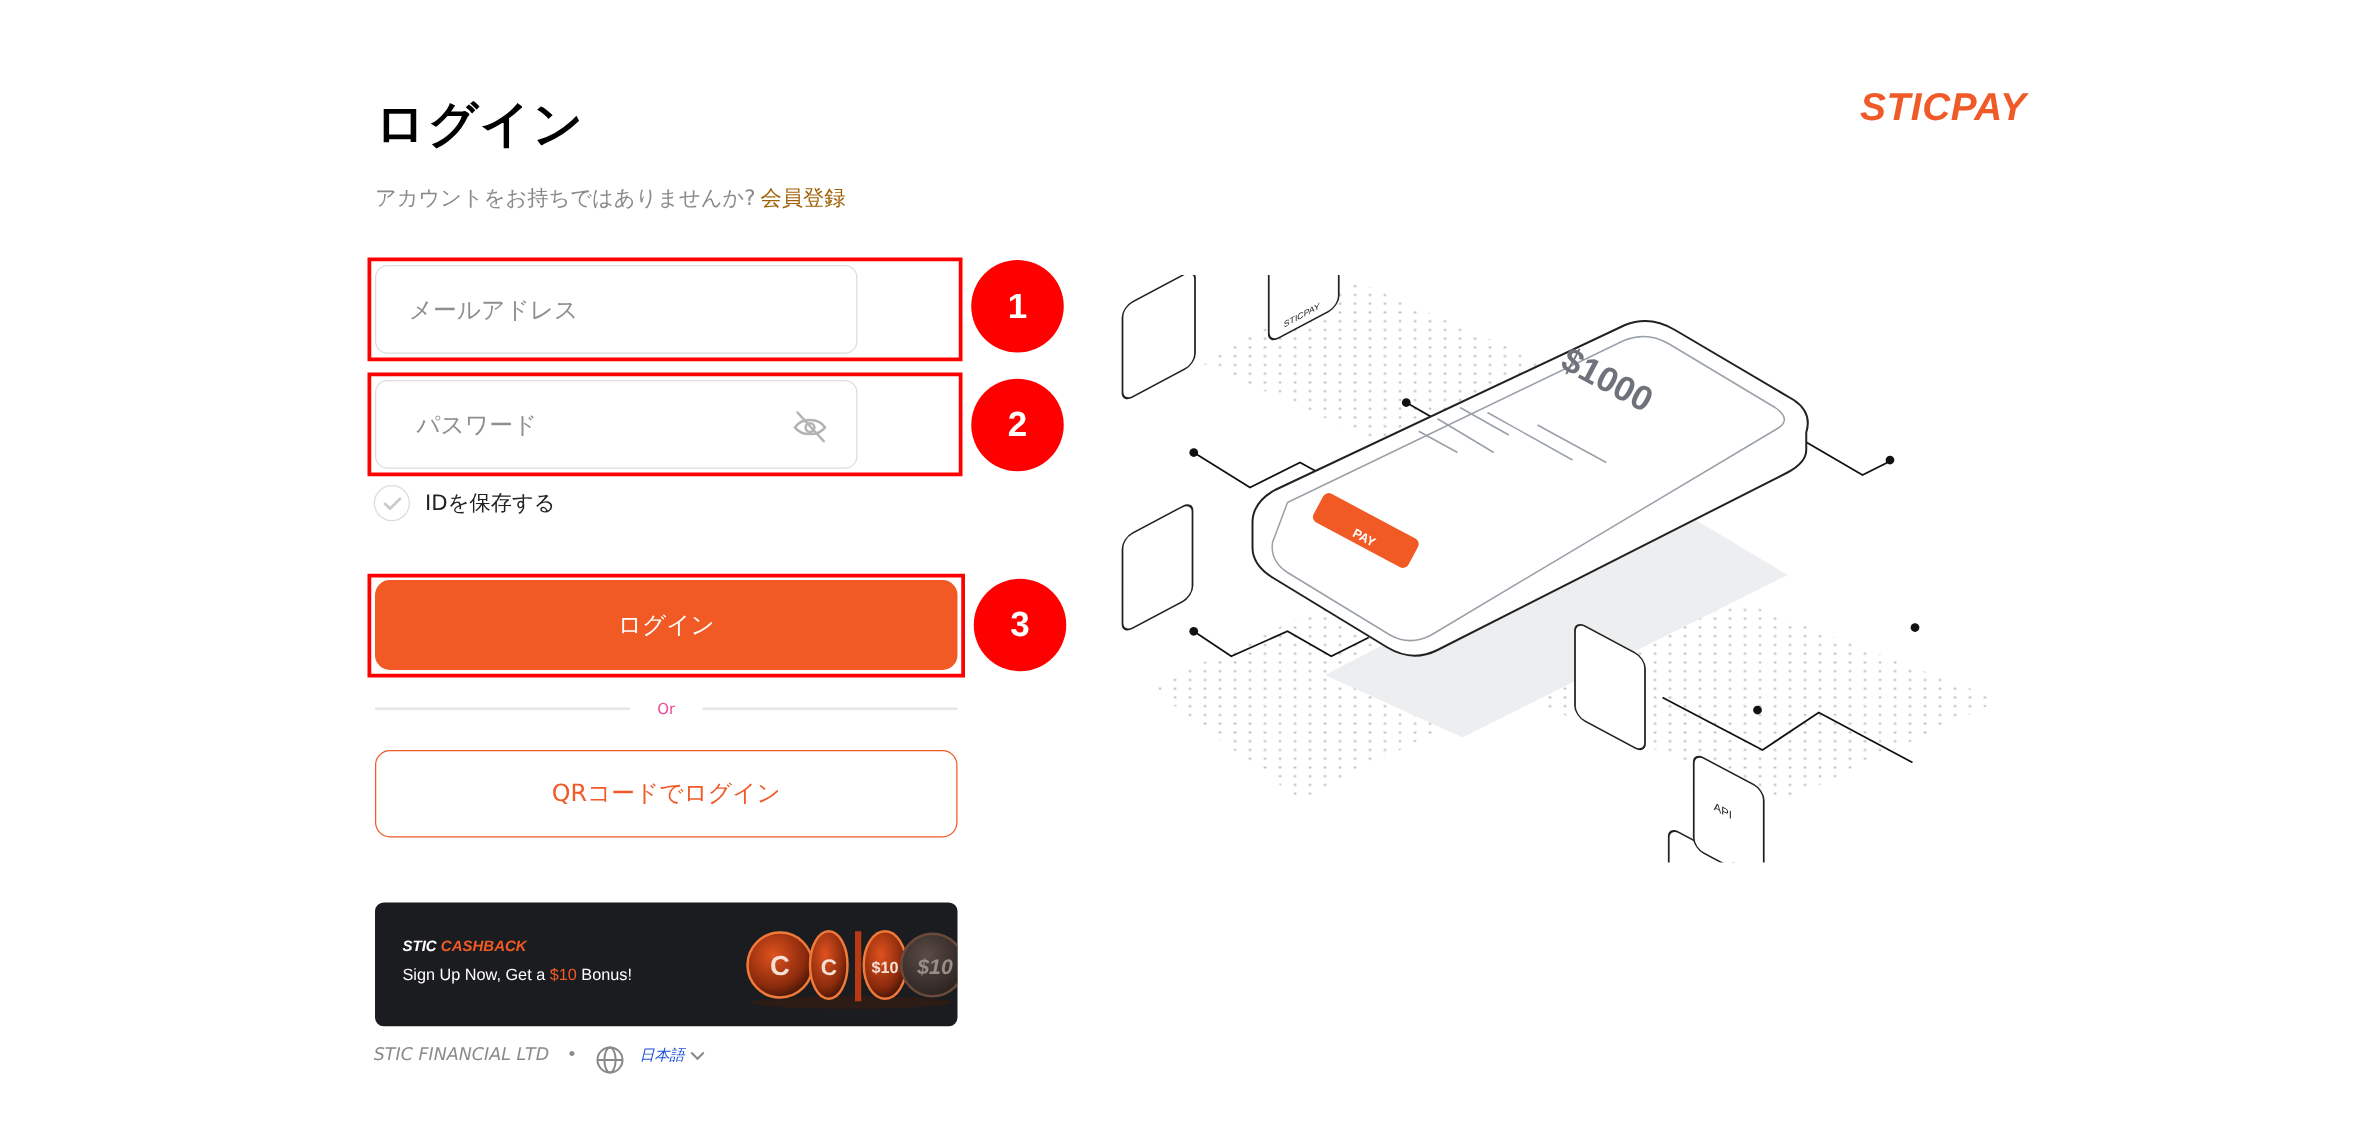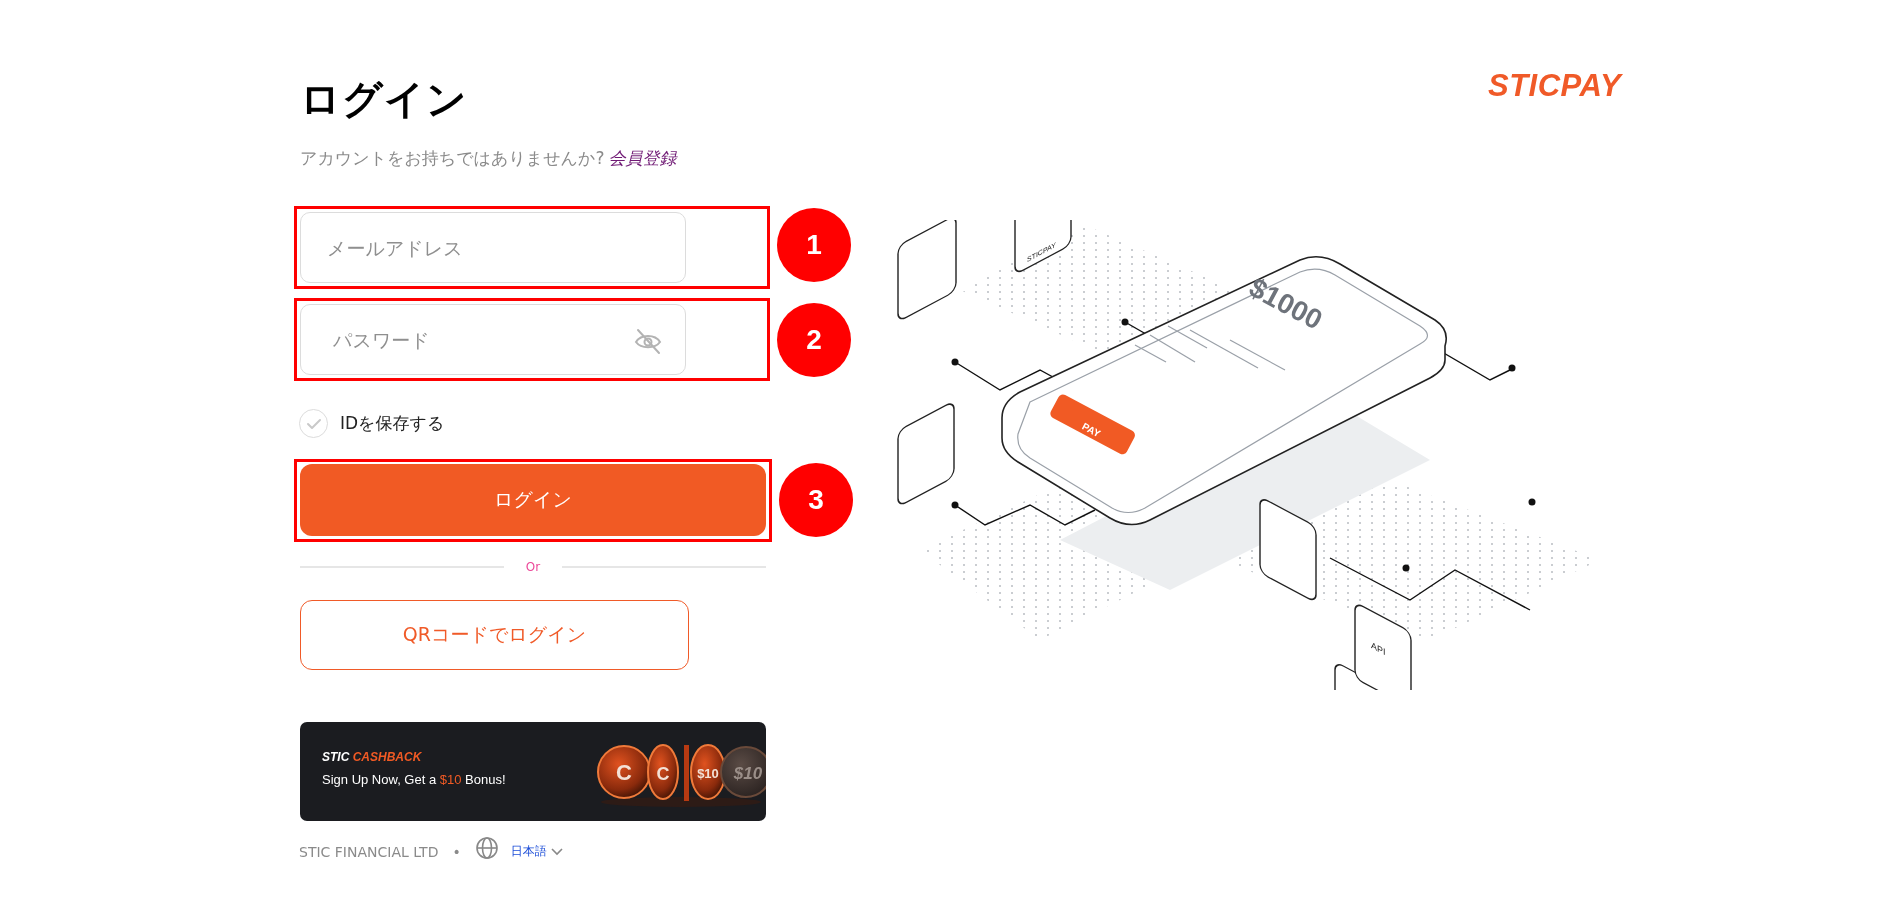--- a/index.html
+++ b/index.html
@@ -1,52 +1,52 @@
 <!DOCTYPE html>
 <html><head>
 <meta charset="utf-8">
 <style>
   * { box-sizing: border-box; margin: 0; padding: 0; }
   html, body { width: 1893px; height: 903px; background: #ffffff; overflow: hidden; }
   body { font-family: "DejaVu Sans", "Liberation Sans", sans-serif; position: relative; color: #111; }
 
   .title { position: absolute; left: 300px; top: 72px; font-size: 40px; font-weight: bold; color: #000; letter-spacing: 1px; }
   .subtitle { position: absolute; left: 300px; top: 147px; font-size: 17px; color: #8a8a8a; }
-  .subtitle a { color: #701a75; text-decoration: none; margin-left: 4px; font-style: italic; }
+  .subtitle a { color: #a16207; text-decoration: none; margin-left: 4px; }
 
   .logo { position: absolute; left: 1488px; top: 68px; font-family: "Liberation Sans", sans-serif; font-weight: bold; font-style: italic; font-size: 31px; color: #f05a28; letter-spacing: 0.5px; }
 
   .annot-box { position: absolute; border: 3px solid #ff0000; }
   .annot-circle { position: absolute; width: 74px; height: 74px; border-radius: 50%; background: #ff0000; color: #fff; font-family: "Liberation Sans", sans-serif; font-weight: bold; font-size: 28px; display: flex; align-items: center; justify-content: center; }
 
   .field { position: absolute; left: 300px; width: 386px; height: 71px; border: 1px solid #dcdcdc; border-radius: 10px; background: #fff; display: flex; align-items: center; padding-left: 26px; }
   .field input { border: none; outline: none; background: transparent; font-size: 19px; width: 100%; height: 100%; color: #333; font-family: "DejaVu Sans", sans-serif; }
   .field input::placeholder { color: #8f8f8f; }
   .eye { position: absolute; right: 22px; top: 22px; width: 30px; height: 28px; }
 
-  .remember { position: absolute; left: 299px; top: 409px; display: flex; align-items: center; gap: 12px; }
+  .remember { position: absolute; left: 299px; top: 388px; display: flex; align-items: center; gap: 12px; }
   .check { width: 29px; height: 29px; border-radius: 50%; border: 1.5px solid #dcdcdc; display: flex; align-items: center; justify-content: center; }
   .remember-label { font-size: 17px; color: #222; }
 
   .login-btn { position: absolute; left: 300px; top: 464px; width: 466px; height: 72px; background: #f15a24; border-radius: 12px; color: #fff; font-size: 19px; display: flex; align-items: center; justify-content: center; border: none; }
 
   .divider { position: absolute; left: 300px; top: 556px; width: 466px; height: 22px; display: flex; align-items: center; }
   .divider .line { flex: 1; height: 2px; background: #e6e6e6; }
   .divider .or { padding: 0 22px; font-size: 12px; color: #ec4899; }
 
-  .qr-btn { position: absolute; left: 300px; top: 600px; width: 389px; height: 70px; border: 1.5px solid #f05a28; border-radius: 12px; background: #fff; color: #f05a28; font-size: 19px; display: flex; align-items: center; justify-content: center; }
+  .qr-btn { position: absolute; left: 300px; top: 600px; width: 466px; height: 70px; border: 1.5px solid #f05a28; border-radius: 12px; background: #fff; color: #f05a28; font-size: 19px; display: flex; align-items: center; justify-content: center; }
 
   .banner { position: absolute; left: 300px; top: 722px; width: 466px; height: 99px; background: #1b1c20; border-radius: 7px; overflow: hidden; }
   .banner .brand { position: absolute; left: 22px; top: 28px; font-family: "Liberation Sans", sans-serif; font-weight: bold; font-style: italic; font-size: 12px; color: #fff; }
   .banner .brand span { color: #f15a24; }
   .banner .headline { position: absolute; left: 22px; top: 50px; font-size: 13px; color: #fff; font-family: "Liberation Sans", sans-serif; }
   .banner .headline .amt { color: #f15a24; }
   .coins { position: absolute; left: 296px; top: 14px; width: 170px; height: 72px; }
 
-  .footer { position: absolute; left: 299px; top: 836px; display: flex; align-items: flex-end; font-size: 14px; color: #8a8a8a; }
+  .footer { position: absolute; left: 299px; top: 836px; display: flex; align-items: flex-start; font-size: 14px; color: #8a8a8a; font-style: italic; }
   .footer .dot { margin: 0 14px; font-size: 14px; }
   .footer .globe { width: 24px; height: 24px; margin-right: 12px; }
   .footer .lang { font-size: 12px; color: #1d4ed8; display: flex; align-items: center; gap: 3px; }
 
   .illus { position: absolute; left: 890px; top: 220px; width: 720px; height: 470px; }
 </style>
 </head>
 <body>
 
 <h1 class="title">ログイン</h1>

